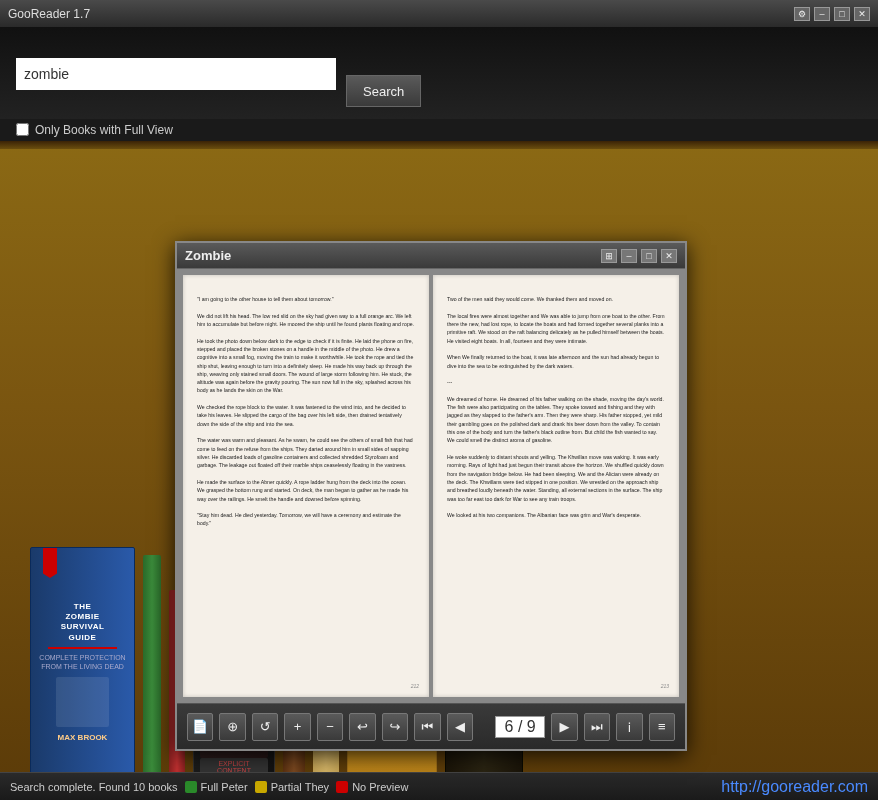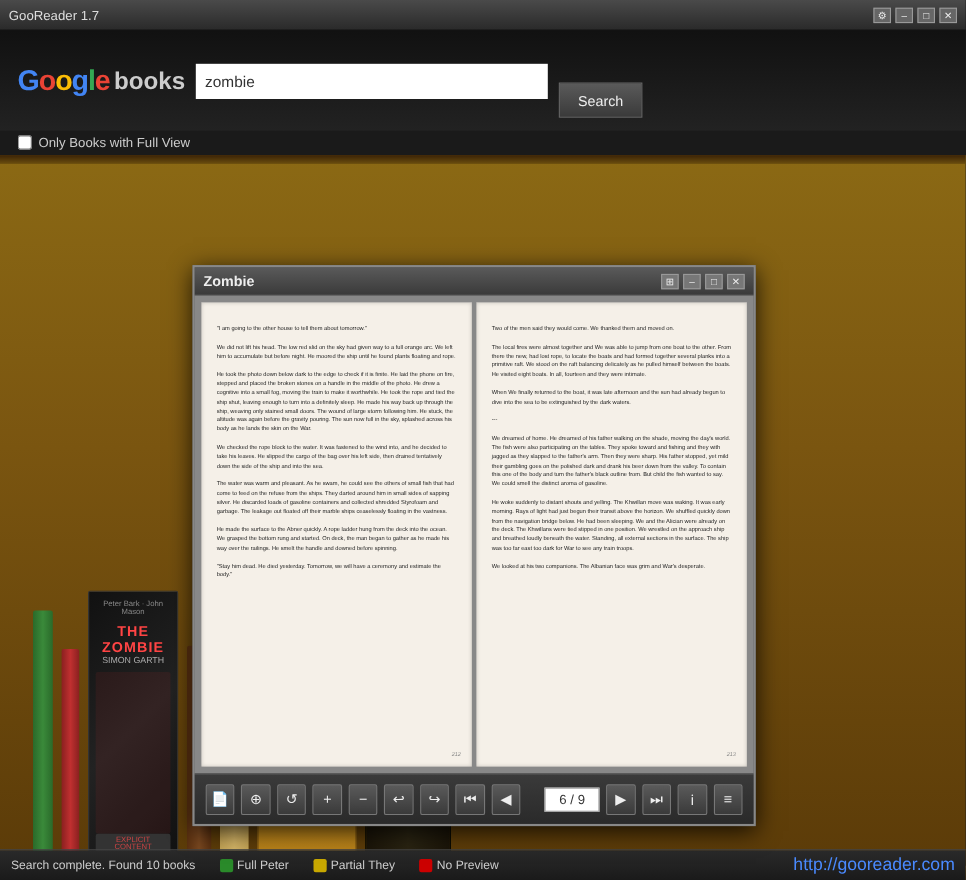--- a/index.html
+++ b/index.html
@@ -246,21 +246,21 @@
       align-items: center;
       justify-content: center;
       font-size: 13px;
       border-radius: 2px;
     }
     #page-indicator {
       background: #fff;
       color: #333;
       border: 1px solid #999;
       padding: 2px 8px;
-      font-size: 12px;
+      font-size: 16px;
       min-width: 50px;
       text-align: left;
       height: 22px;
       display: flex;
       align-items: center;
       justify-content: center;
       margin-left: 16px;
     }
 
     
@@ -272,21 +272,21 @@
       height: 28px;
       background: linear-gradient(to bottom, #2a2a2a, #1a1a1a);
       display: flex;
       align-items: center;
       justify-content: space-between;
       padding: 0 10px;
       border-top: 1px solid #444;
     }
     #status-left {
       display: flex;
-      gap: 22px;
+      gap: 7px;
     }
     #status-text {
       color: #ccc;
       font-size: 11px;
     }
     .view-badge {
       display: flex;
       align-items: center;
       gap: 4px;
       font-size: 11px;
@@ -328,40 +328,42 @@
   <span id="title-text">GooReader 1.7</span>
   <div id="window-controls">
     <div class="win-btn">⚙</div>
     <div class="win-btn">–</div>
     <div class="win-btn">□</div>
     <div class="win-btn">✕</div>
   </div>
 </div>
 
 <div id="header">
-  <div id="logo">
-    <span id="logo-google">
-      <span class="g-blue">G</span><span class="g-red">o</span><span class="g-yellow">o</span><span class="g-blue">g</span><span class="g-green">l</span><span class="g-red">e</span>
-    </span>
-    <span id="logo-books">books</span>
-  </div>
   <input type="text" id="search-input" value="zombie" style="">
   <button class="search-btn">Search</button>
 </div>
 
 <div id="checkbox-row">
   <input type="checkbox" id="full-view-cb" style="">
   <label id="checkbox-label" for="full-view-cb">Only Books with Full View</label>
 </div>
 
 <div id="main-area">
   <div id="shelf-top-strip"></div>
 
   <div id="books-container">
 
+    <div class="book" id="book-zombie-survival" style="width:105px;height:240px;background:linear-gradient(to right,#1a3a6a,#2a5aaa);border:1px solid #0a2a5a;display:flex;flex-direction:column;align-items:center;justify-content:center;padding:8px;position:relative;">
+      <div class="bookmark" style="position:absolute;top:0;left:12px;width:14px;height:30px;background:#cc0000;clip-path:polygon(0 0,100% 0,100% 85%,50% 100%,0 85%);"></div>
+      <div style="color:#fff;font-size:8px;font-weight:bold;text-align:center;line-height:1.3;text-transform:uppercase;letter-spacing:0.5px;margin-top:10px;">THE<br>ZOMBIE<br>SURVIVAL<br>GUIDE</div>
+      <div style="width:80%;height:2px;background:#c00;margin:4px 0;"></div>
+      <div style="color:#aac;font-size:7px;text-align:center;line-height:1.3;">COMPLETE PROTECTION FROM THE LIVING DEAD</div>
+      <div style="margin-top:6px;width:60%;height:50px;background:rgba(255,255,255,0.1);border-radius:2px;"></div>
+      <div style="color:#ffcc88;font-size:8px;font-weight:bold;margin-top:6px;text-transform:uppercase;">MAX BROOK</div>
+    </div>
 
     <div class="book" style="width:18px;height:230px;background:linear-gradient(to right,#2a6a2a,#3a8a3a,#2a6a2a);align-self:flex-end;margin-bottom:2px;"></div>
 
     <div class="book" style="width:16px;height:195px;background:linear-gradient(to right,#8a2020,#c03030,#8a2020);align-self:flex-end;margin-bottom:2px;"></div>
 
     <div class="book" style="width:82px;height:250px;background:linear-gradient(135deg,#111,#222,#111);border:1px solid #333;display:flex;flex-direction:column;align-items:center;justify-content:flex-start;padding:6px;position:relative;align-self:flex-end;">
       <div style="color:#888;font-size:7px;text-align:center;margin-top:2px;">Peter Bark · John Mason</div>
       <div style="color:#ff4444;font-size:13px;font-weight:bold;text-align:center;margin-top:6px;text-transform:uppercase;letter-spacing:1px;">The Zombie</div>
       <div style="color:#aaa;font-size:8px;text-align:center;">SIMON GARTH</div>
       <div style="flex:1;width:100%;background:rgba(255,50,50,0.08);margin-top:6px;border-radius:2px;"></div>

